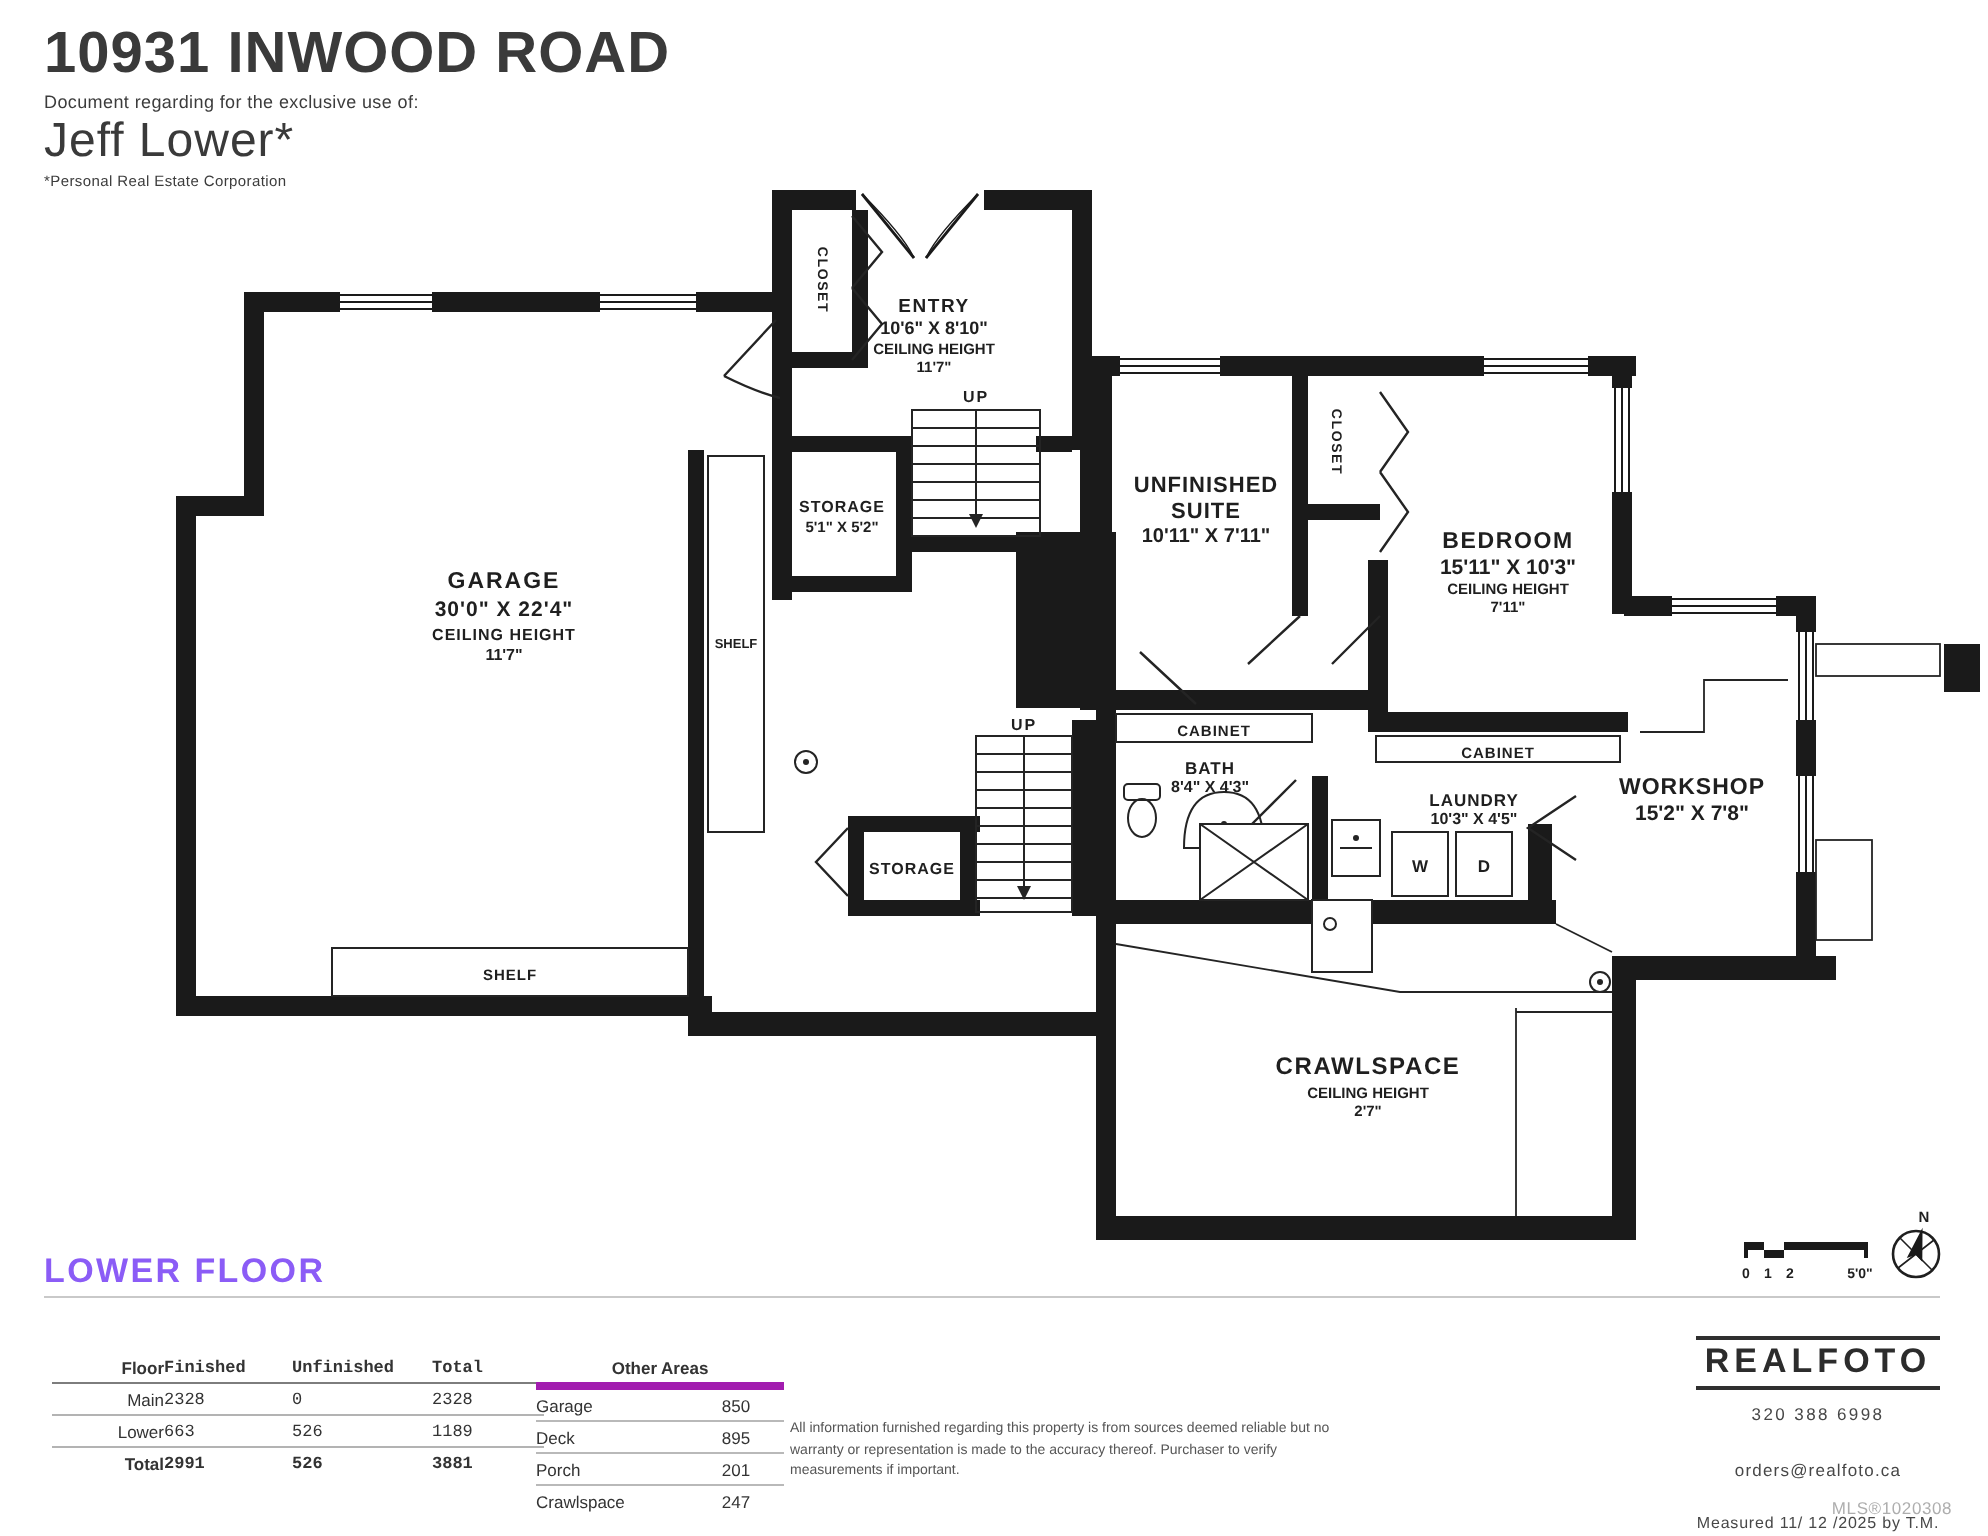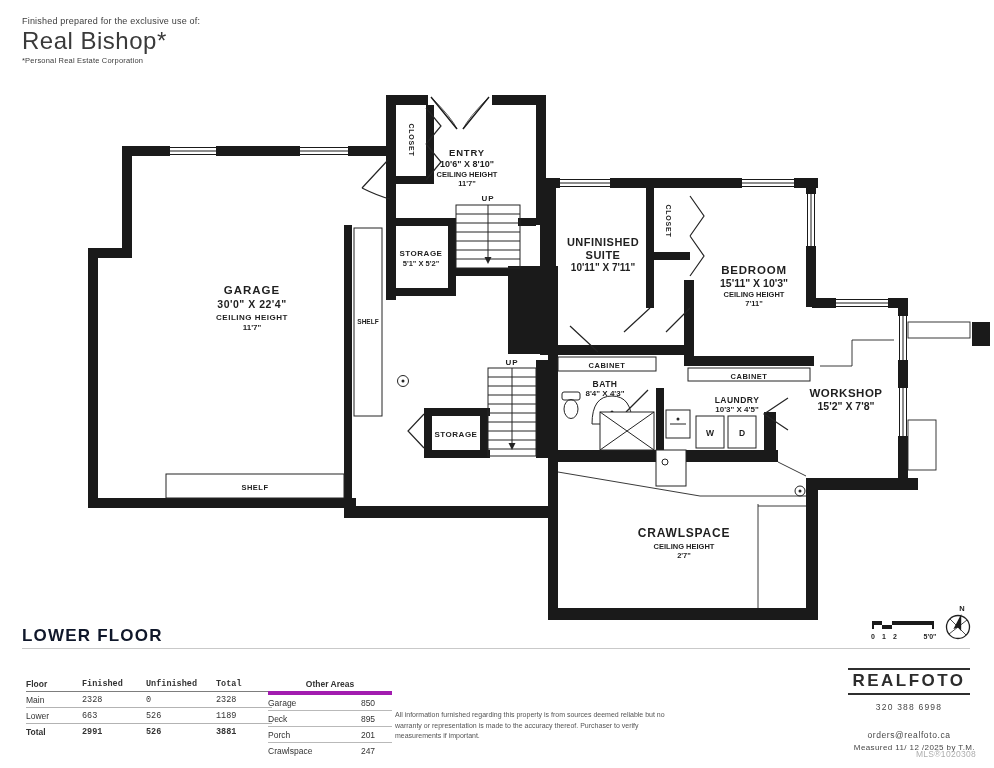--- a/index.html
+++ b/index.html
@@ -12,53 +12,54 @@
   .hdr .agent{font-size:24px;font-weight:400;color:#3a3a3a;margin-top:1px;letter-spacing:.5px;}
   .hdr .note{font-size:7.5px;color:#3c3c3c;margin-top:1px;letter-spacing:.2px;}
   
   .dfh{position:absolute;left:733px;top:14px;width:254px;height:94px;}
   .dfh svg{display:block;}
   
   svg.plan{position:absolute;left:0;top:0;}
   svg text{font-family:"Liberation Sans",sans-serif;fill:#1f1f1f;font-weight:700;}
   
   .floorlabel{position:absolute;left:22px;top:626px;font-size:17px;font-weight:700;
-              letter-spacing:1.2px;color:#0f172a;}
+              letter-spacing:1.2px;color:#8b5cf6;}
   .floorrule{position:absolute;left:22px;top:648px;width:948px;height:1px;background:#c9c9c9;}
   .atable{position:absolute;left:26px;top:676px;font-size:8.5px;color:#333;}
   .atable .tr{display:grid;grid-template-columns:56px 64px 70px 56px;padding:2.5px 0;
               border-bottom:1px solid #b3b3b3;}
   .atable .tr.th{font-weight:700;border-bottom:1px solid #7d7d7d;}
   .atable .tr.total{font-weight:700;border-bottom:none;}
-  .atable .c0{text-align:left;}
+  .atable .c0{text-align:right;}
   .atable .c{text-align:left;font-family:Liberation Mono, monospace;}
   .otable{position:absolute;left:268px;top:676px;font-size:8.5px;color:#333;width:124px;}
   .otable .ot-title{text-align:center;font-weight:700;padding:2.5px 0;border-bottom:4px solid #a21caf;}
   .otable .tr2{display:grid;grid-template-columns:76px 48px;padding:2.5px 0;border-bottom:1px solid #b9b9b9;}
   .otable .tr2:last-child{border-bottom:none;}
   .otable .ov{text-align:center;}
   .disclaimer{position:absolute;left:395px;top:710px;width:270px;font-size:7px;
               line-height:1.5;color:#555;}
   .rf{position:absolute;left:843px;top:668px;width:132px;text-align:center;}
   .rf .bar{border-top:2.5px solid #2f2f2f;margin:0 5px;}
   .rf .brand{font-size:17px;font-weight:700;letter-spacing:2.5px;color:#2c2c2c;padding:1px 0 2px;}
   .rf .phone{margin-top:7px;font-size:8.5px;letter-spacing:1.2px;color:#474747;}
   .rf .email{font-size:8.5px;letter-spacing:.6px;color:#474747;margin-top:18px;}
-  .rf .measured{font-size:8px;color:#474747;margin-top:3px;letter-spacing:.4px;text-align:right;}
+  .rf .measured{font-size:8px;color:#474747;margin-top:17px;letter-spacing:.4px;}
   .mls{position:absolute;left:905px;top:749px;width:82px;text-align:center;
        font-size:8.5px;color:#aeaeae;letter-spacing:.3px;}
 </style>
 </head>
 <body>
 
 <div class="page">
 
   <div class="hdr">
-    <div class="prep">Finished prepared for the exclusive use of:</div>
-    <div class="agent">Real Bishop*</div>
+    <div class="addr">10931 INWOOD ROAD</div>
+    <div class="prep">Document regarding for the exclusive use of:</div>
+    <div class="agent">Jeff Lower*</div>
     <div class="note">*Personal Real Estate Corporation</div>
   </div>
 
 
   <svg class="plan" width="994" height="768" viewBox="0 0 994 768">
 
     <g fill="#1a1a1a">
       <rect x="122" y="146" width="268" height="10"></rect>
       <rect x="122" y="146" width="10" height="110"></rect>
       <rect x="88" y="248" width="44" height="10"></rect>

